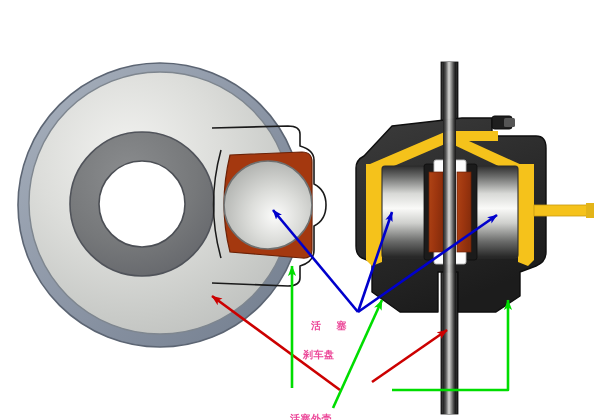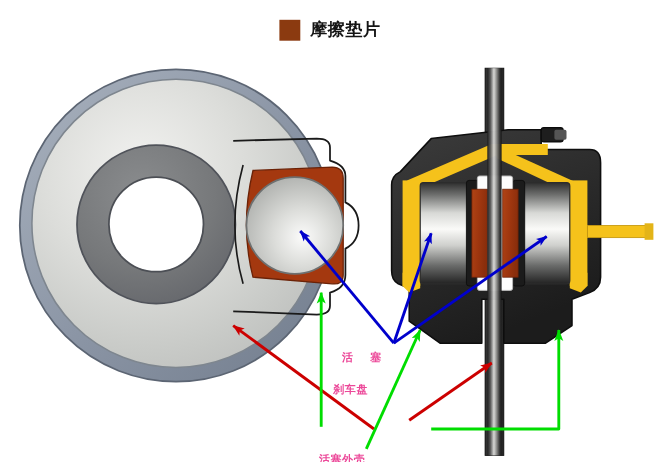--- a/index.html
+++ b/index.html
@@ -211,23 +211,19 @@
       <path d="M 340,390 L 212,296" fill="none" stroke="#CC0000" stroke-width="2.6" marker-end="url(#arrowRed)"></path>
       <path d="M 372,382 L 447,330" fill="none" stroke="#CC0000" stroke-width="2.6" marker-end="url(#arrowRed)"></path>
 
       <path d="M 292,388 L 292,266" fill="none" stroke="#00DD00" stroke-width="2.6" marker-end="url(#arrowGreen)"></path>
       <path d="M 333,408 L 382,300" fill="none" stroke="#00DD00" stroke-width="2.6" marker-end="url(#arrowGreen)"></path>
       <path d="M 392,390 L 508,390 L 508,300" fill="none" stroke="#00DD00" stroke-width="2.6" stroke-linejoin="round" marker-end="url(#arrowGreen)"></path>
     </g>
   </svg>
 
   <div class="legend-row">
-    <div class="legend-item">
-      <span class="legend-swatch" style="background:#8B3A10;"></span>
-      <span class="legend-label">摩擦垫片</span>
-    </div>
   </div>
 
   <div class="callout-label" id="label-piston">活 塞</div>
   <div class="callout-label" id="label-disc">刹车盘</div>
   <div class="callout-label" id="label-housing">活塞外壳</div>
 
 </div>
 
 </body></html>

